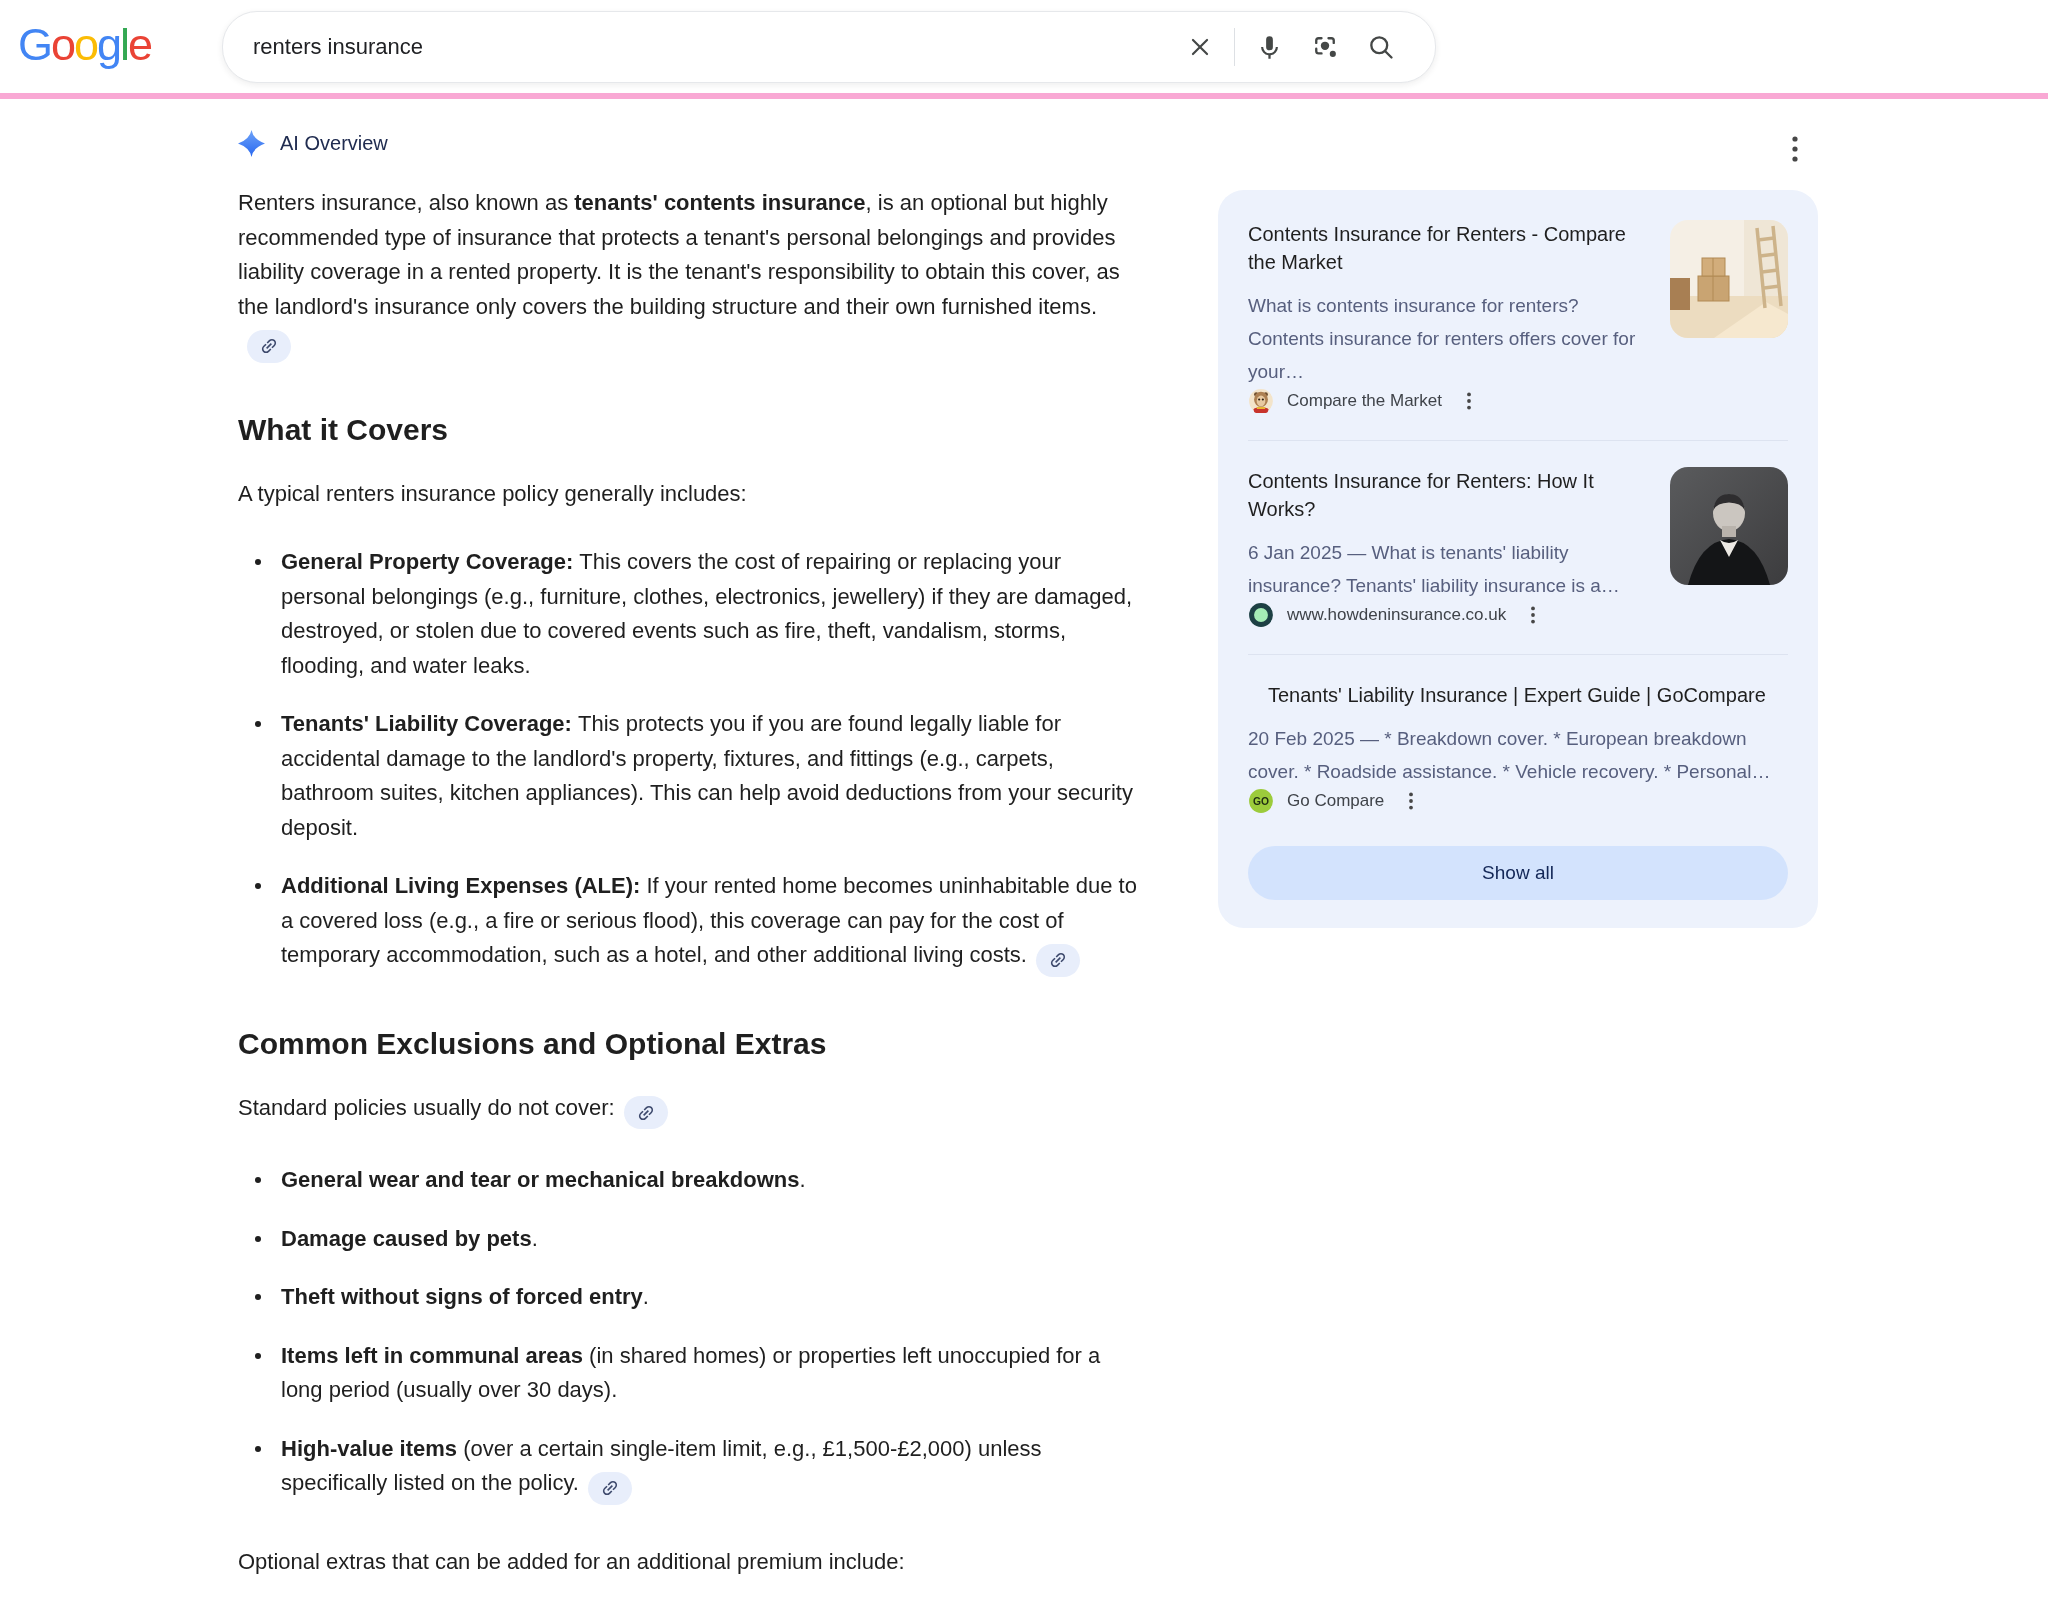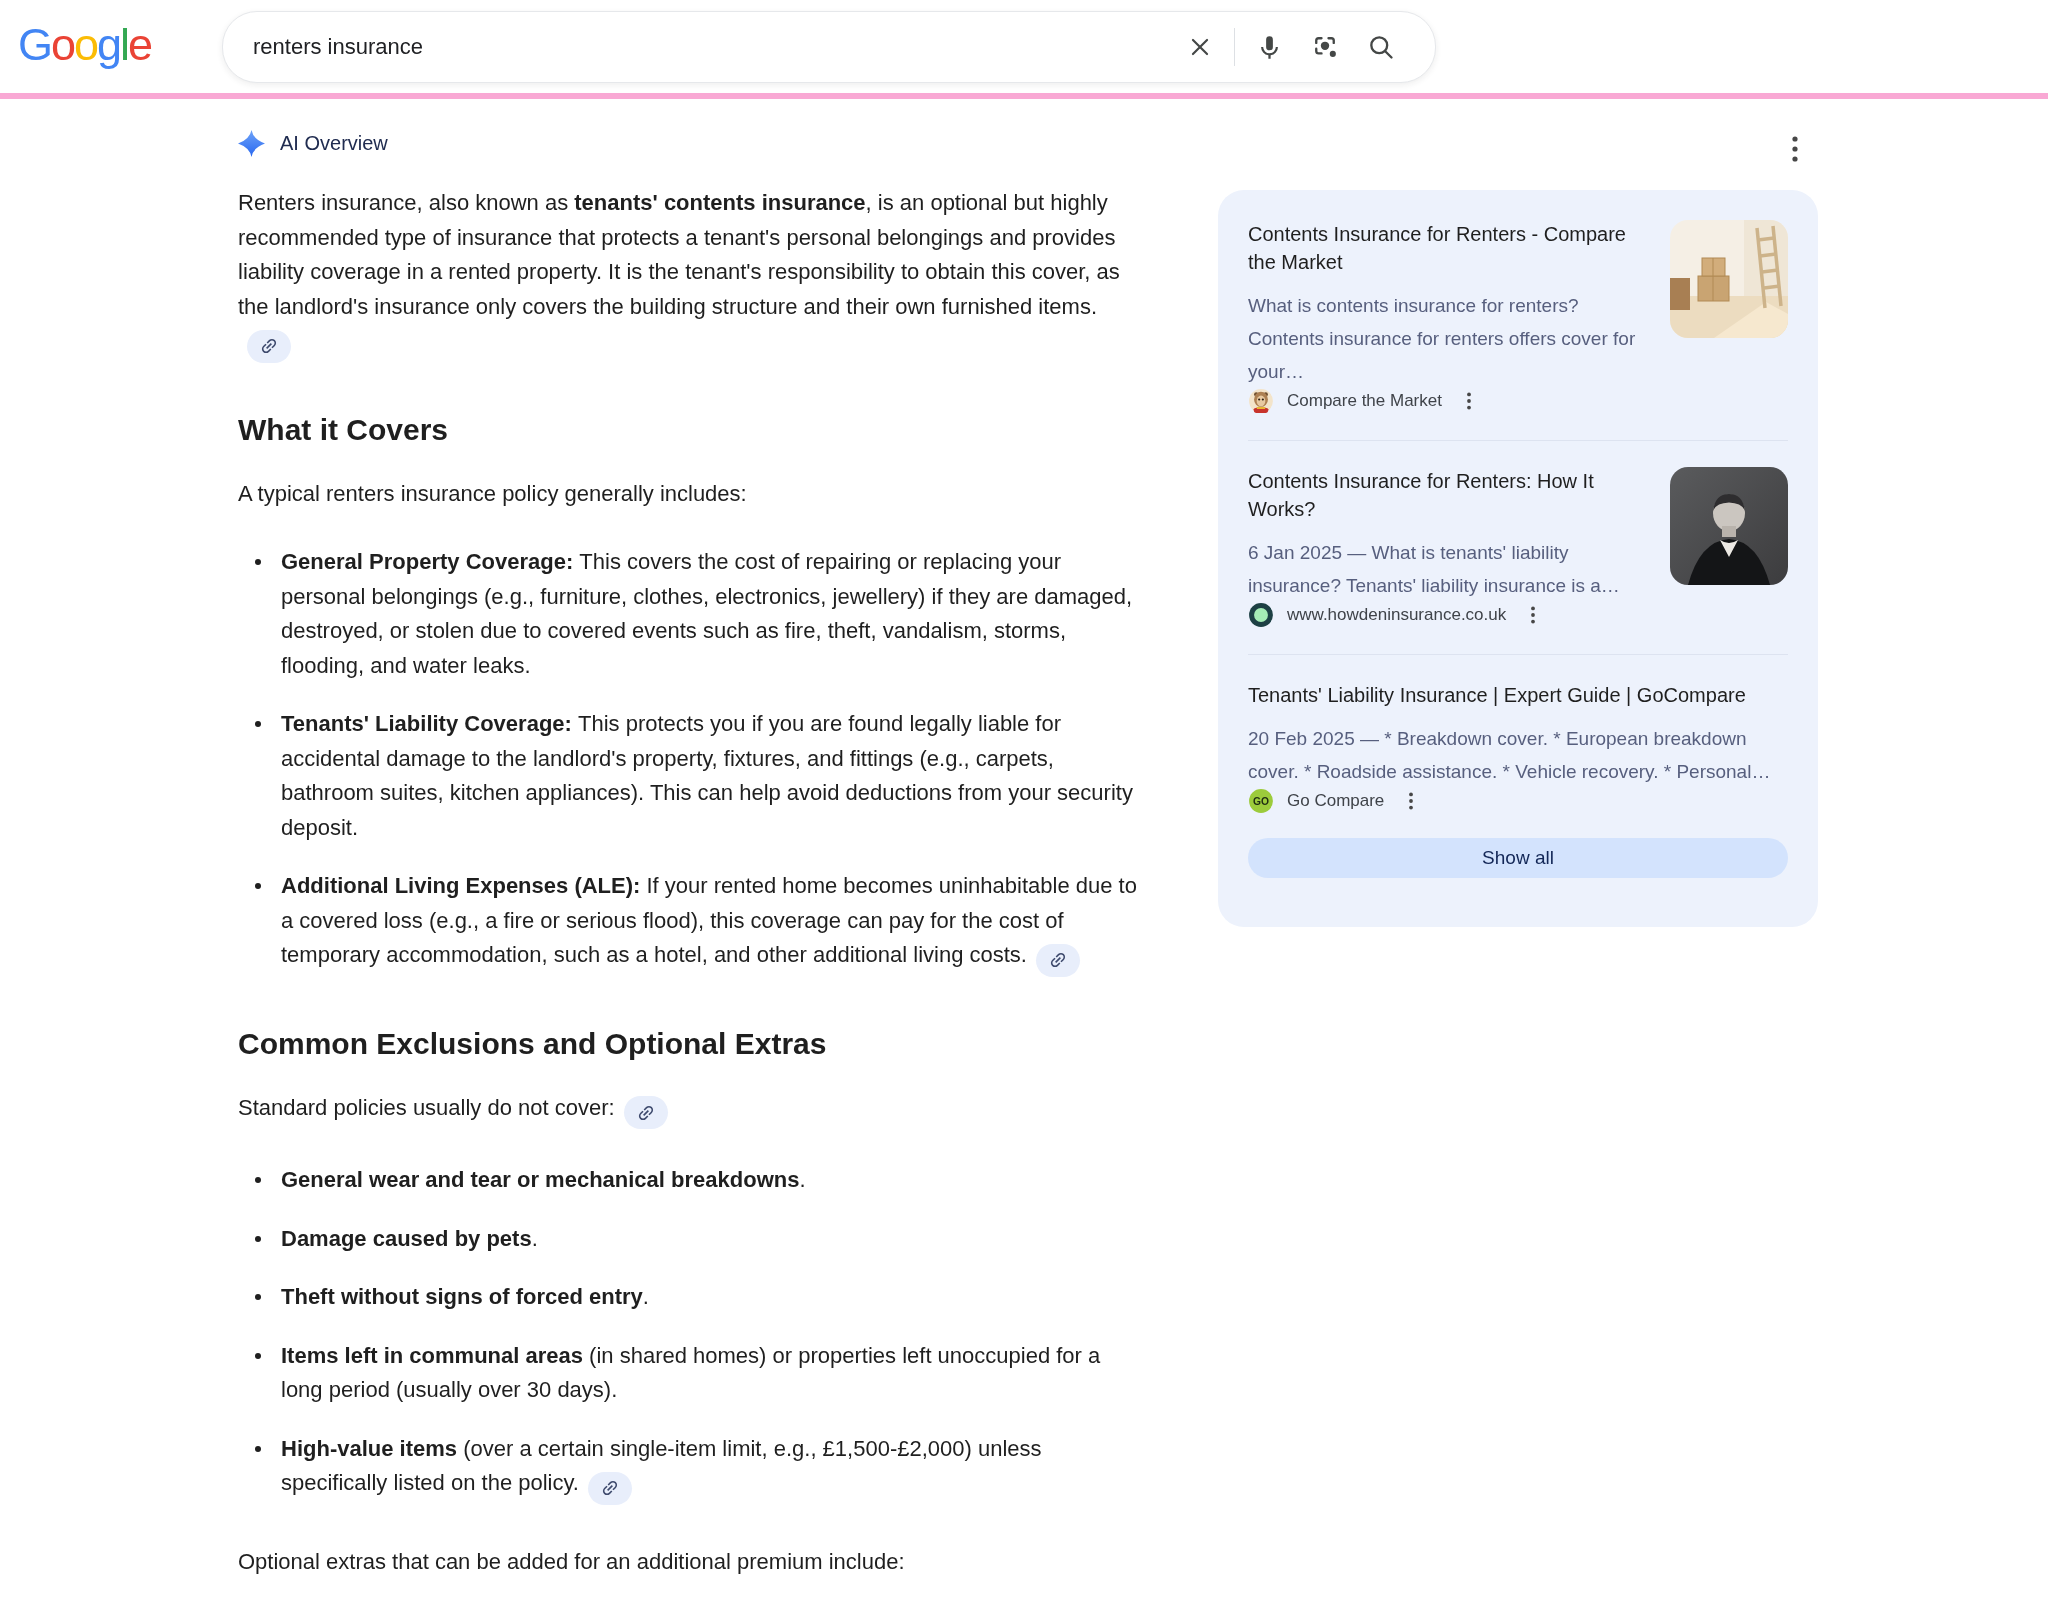--- a/index.html
+++ b/index.html
@@ -39,32 +39,32 @@
   .b{font-weight:700;}
   .link-chip{display:inline-flex;align-items:center;justify-content:center;width:44px;height:33px;
              border-radius:17px;background:var(--c-chip-bg);color:var(--c-chip-icon);
              vertical-align:-8px;margin-left:9px;cursor:pointer;}
   
   .sources-card{position:absolute;left:1218px;top:190px;width:600px;min-height:737px;
                 border-radius:26px;background:var(--c-card-bg);padding:30px 30px 28px;box-sizing:border-box;}
   .src-item{position:relative;cursor:pointer;}
   .src-item.has-thumb{padding-right:148px;min-height:118px;}
   .src-title{font-size:20px;line-height:28px;color:#1f1f1f;margin-bottom:13px;max-width:400px;}
-  .src-item.no-thumb .src-title{max-width:530px;}
+  .src-item.no-thumb .src-title{max-width:530px;margin-left:20px;}
   .src-snippet{font-size:19px;line-height:33px;color:var(--c-snippet-text);max-width:402px;}
   .src-item.no-thumb .src-snippet{max-width:540px;}
   .src-row{display:flex;align-items:center;gap:13px;margin-top:0;}
   .src-favicon{width:26px;height:26px;flex:0 0 auto;border-radius:50%;overflow:hidden;}
   .src-favicon svg{display:block;}
   .src-name{font-size:17px;color:var(--c-source-text);}
   .src-kebab{margin-left:8px;display:flex;align-items:center;cursor:pointer;padding:4px;}
   .src-thumb{position:absolute;top:0;right:0;width:118px;height:118px;border-radius:18px;overflow:hidden;}
   .src-thumb svg{display:block;}
   .src-divider{height:1px;background:var(--c-card-divider);margin:26px 0;}
-  .show-all{margin-top:24px;height:40px;border-radius:27px;background:var(--c-show-all-bg);
+  .show-all{margin-top:32px;height:54px;border-radius:27px;background:var(--c-show-all-bg);
             display:flex;align-items:center;justify-content:center;font-size:19px;
             color:var(--c-show-all-text);cursor:pointer;}
 </style>
 </head>
 <body>
 
 <div class="page">
 
   <div class="topbar">
     <div class="logo"><span style="color: rgb(66, 133, 244);">G</span><span style="color: rgb(234, 67, 53);">o</span><span style="color: rgb(251, 188, 5);">o</span><span style="color: rgb(66, 133, 244);">g</span><span style="color: rgb(52, 168, 83);">l</span><span style="color: rgb(234, 67, 53);">e</span></div>

